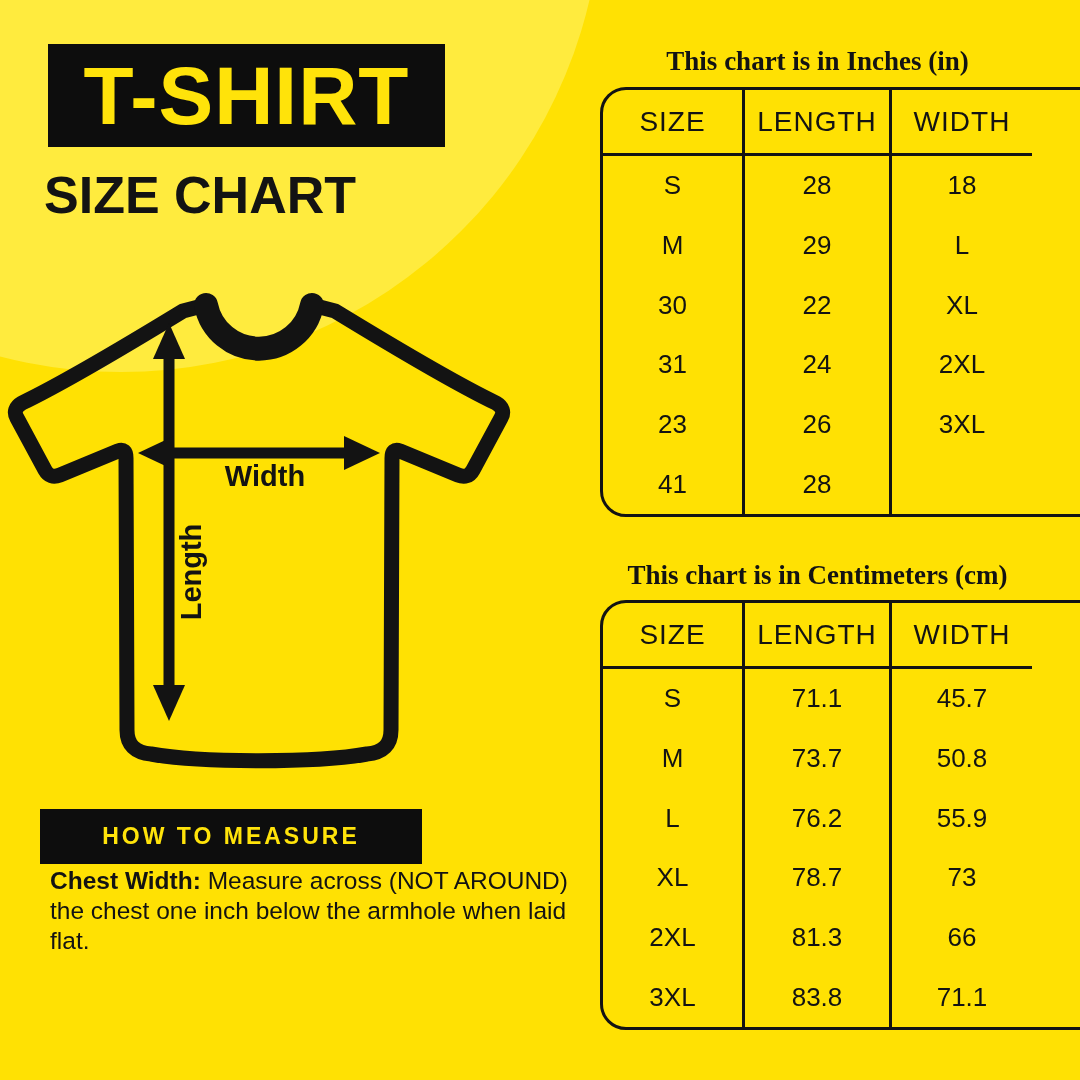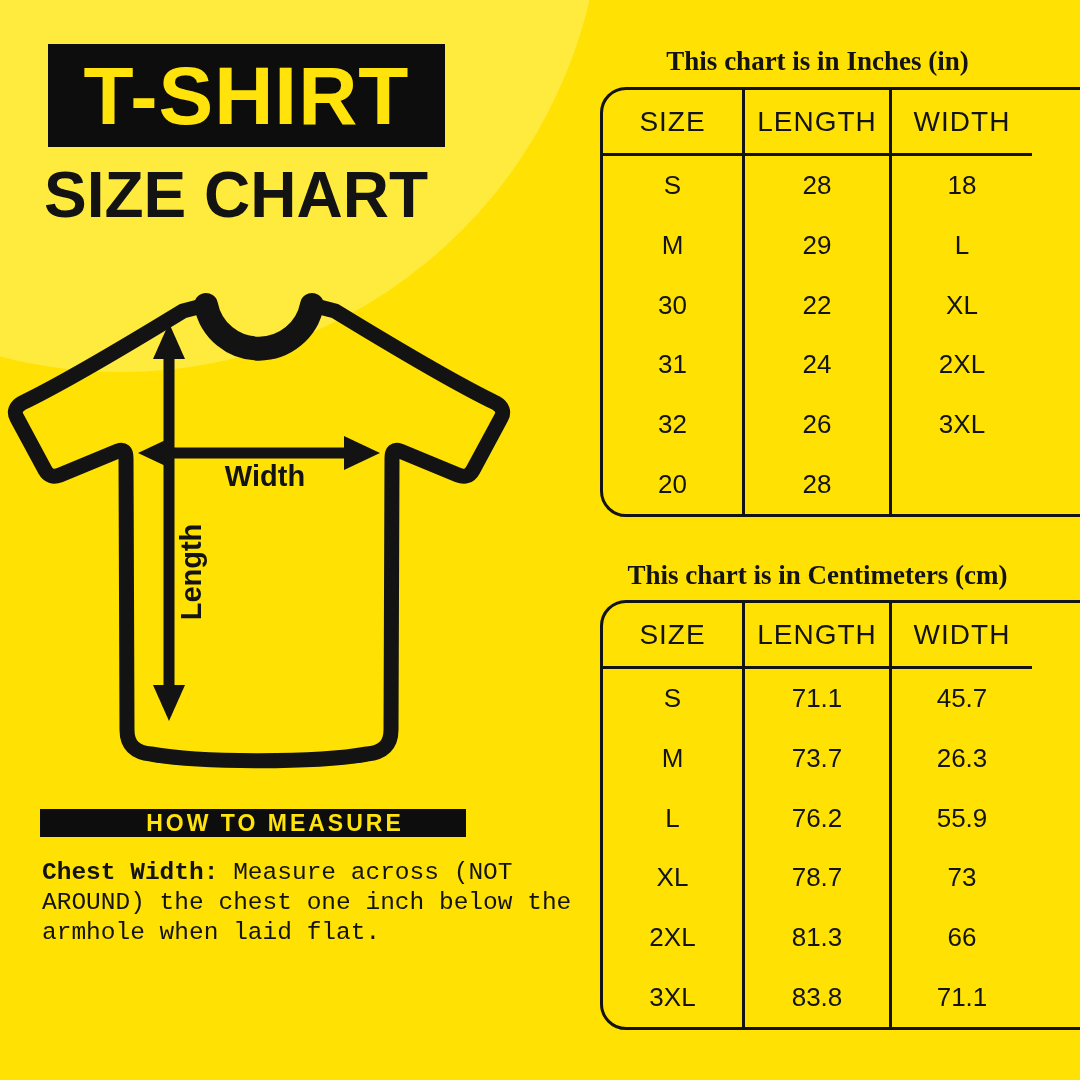--- a/index.html
+++ b/index.html
@@ -15,21 +15,21 @@
   }
   
   .title-box{
     position:absolute;left:48px;top:44px;width:397px;height:103px;
     background:#0d0d0d;display:flex;align-items:center;justify-content:center;
   }
   .title-box .t1{
     color:var(--accent,#FFE103);font-size:82px;font-weight:bold;letter-spacing:1px;line-height:1;text-align:right;
   }
   .subtitle{
-    position:absolute;left:44px;top:155px;font-size:64px;font-weight:bold;
+    position:absolute;left:44px;top:155px;font-size:52px;font-weight:bold;
     line-height:80px;letter-spacing:0px;white-space:nowrap;
   }
   
   .table-heading{
     position:absolute;left:600px;width:435px;text-align:center;
     font-size:27px;font-weight:bold;font-family:Liberation Serif, serif;
   }
   #inches-heading{top:46px;}
   #cm-heading{top:560px;}
   .size-table{
@@ -49,31 +49,31 @@
     border-right:3px solid var(--ink,#131313);
   }
   .size-table > div:nth-child(-n+3){
     border-bottom:3px solid var(--ink,#131313);
     font-size:28px;letter-spacing:1px;
   }
   
   .shirt-svg{position:absolute;left:0px;top:285px;}
   
   .measure-bar{
-    position:absolute;left:40px;top:809px;width:382px;height:28px;
-    background:#0d0d0d;display:flex;align-items:center;justify-content:center;padding-left:44px;
+    position:absolute;left:40px;top:809px;width:382px;height:55px;
+    background:#0d0d0d;display:flex;align-items:center;justify-content:center;
   }
   .measure-bar span{
     color:var(--accent,#FFE103);font-size:23px;font-weight:bold;letter-spacing:3px;
   }
   .measure-text{
     position:absolute;left:42px;top:858px;width:552px;
     font-size:24.5px;line-height:30px;
   }
-  .measure-text p{margin:0;font-family:Liberation Mono, monospace;}
+  .measure-text p{margin:8px;}
 </style>
 </head>
 <body>
 
 <div class="blob"></div>
 
 <div class="title-box">
   <span class="t1">T-SHIRT</span>
 </div>
 <div class="subtitle">SIZE CHART</div>
@@ -116,38 +116,38 @@
   <div>18</div>
   <div>M</div>
   <div>29</div>
   <div>L</div>
   <div>30</div>
   <div>22</div>
   <div>XL</div>
   <div>31</div>
   <div>24</div>
   <div>2XL</div>
-  <div>32</div>
+  <div>23</div>
   <div>26</div>
   <div>3XL</div>
-  <div>20</div>
+  <div>41</div>
   <div>28</div>
 </div>
 
 <div class="table-heading" id="cm-heading">This chart is in Centimeters (cm)</div>
 <div class="size-table" id="cm-table">
   <div>SIZE</div>
   <div>LENGTH</div>
   <div>WIDTH</div>
   <div>S</div>
   <div>71.1</div>
   <div>45.7</div>
   <div>M</div>
   <div>73.7</div>
-  <div>26.3</div>
+  <div>50.8</div>
   <div>L</div>
   <div>76.2</div>
   <div>55.9</div>
   <div>XL</div>
   <div>78.7</div>
   <div>73</div>
   <div>2XL</div>
   <div>81.3</div>
   <div>66</div>
   <div>3XL</div>

